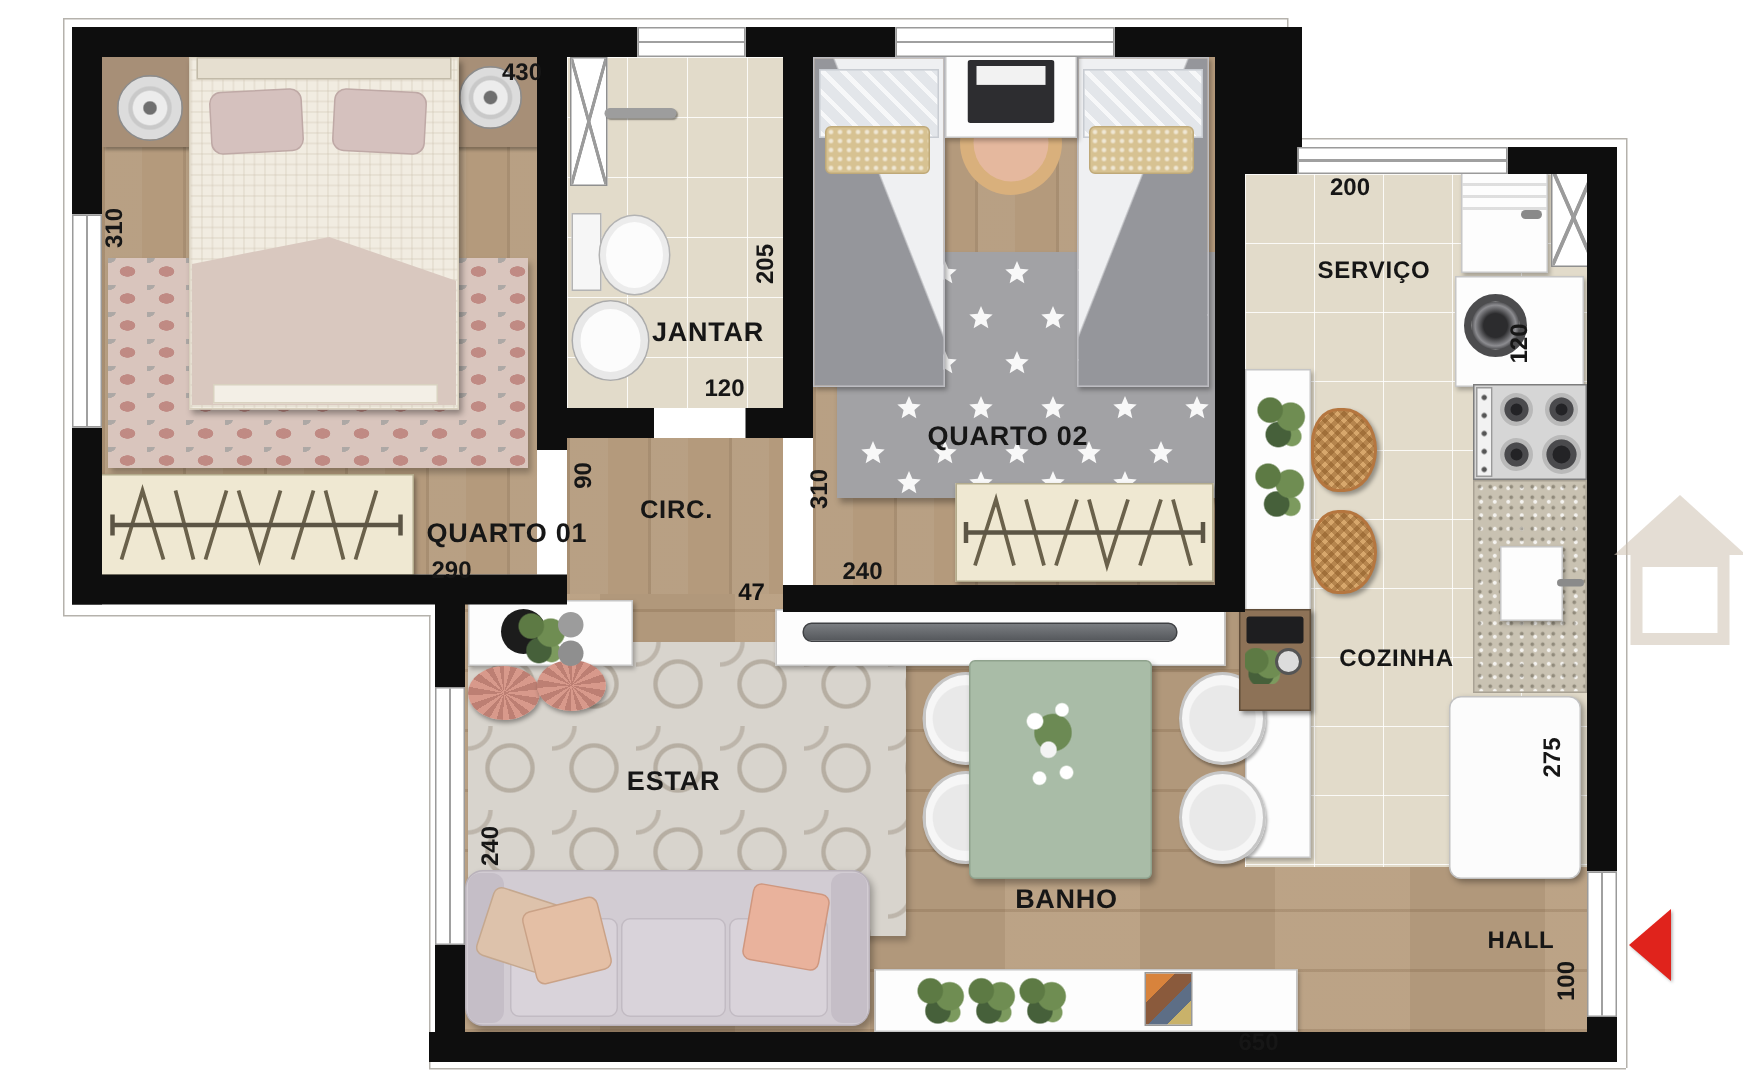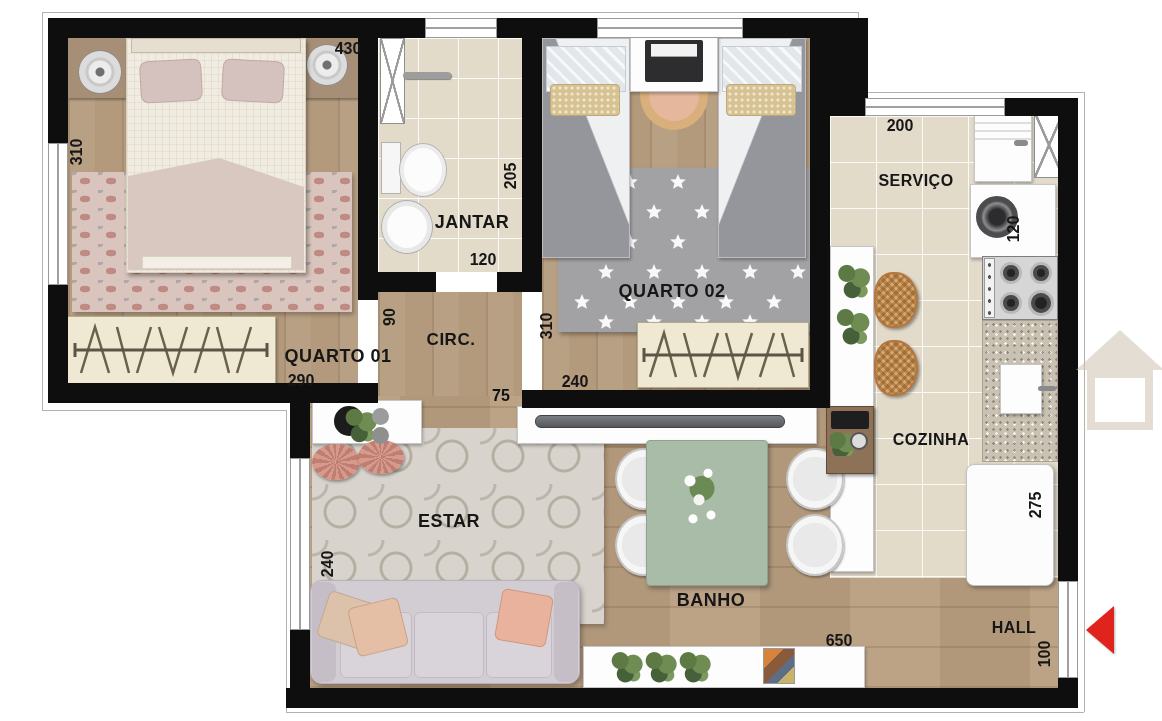--- a/index.html
+++ b/index.html
@@ -314,28 +314,28 @@
   <div class="rlabel" style="left:449px;top:521px">ESTAR</div>
   <div class="rlabel" style="left:711px;top:600px">BANHO</div>
   <div class="rlabel" style="left:1014px;top:628px;font-size:16px">HALL</div>
 
   <div class="dim" style="left:348px;top:49px">430</div>
   <div class="dim vert" style="left:77px;top:152px">310</div>
   <div class="dim" style="left:301px;top:381px">290</div>
   <div class="dim vert" style="left:511px;top:176px">205</div>
   <div class="dim" style="left:483px;top:260px">120</div>
   <div class="dim vert" style="left:390px;top:317px">90</div>
-  <div class="dim" style="left:501px;top:396px;z-index:31;color:#111">75</div>
+  <div class="dim" style="left:501px;top:396px;z-index:31;color:#111">47</div>
   <div class="dim vert" style="left:547px;top:326px">310</div>
   <div class="dim" style="left:575px;top:382px">240</div>
   <div class="dim" style="left:900px;top:126px">200</div>
   <div class="dim vert" style="left:1014px;top:229px;z-index:31">120</div>
   <div class="dim vert" style="left:1036px;top:505px;z-index:31">275</div>
   <div class="dim vert" style="left:328px;top:564px">240</div>
   <div class="dim vert" style="left:1045px;top:654px">100</div>
-  <div class="dim" style="left:839px;top:641px;z-index:31">650</div>
+  <div class="dim" style="left:839px;top:696px;z-index:31">650</div>
 
   <div class="abs" style="left:1076px;top:330px;z-index:40">
     <div class="wm-roof"></div>
     <div class="wm-body" style="width:50px;height:44px;margin:0 auto"></div>
   </div>
 
 </div>
 
 </body></html>

